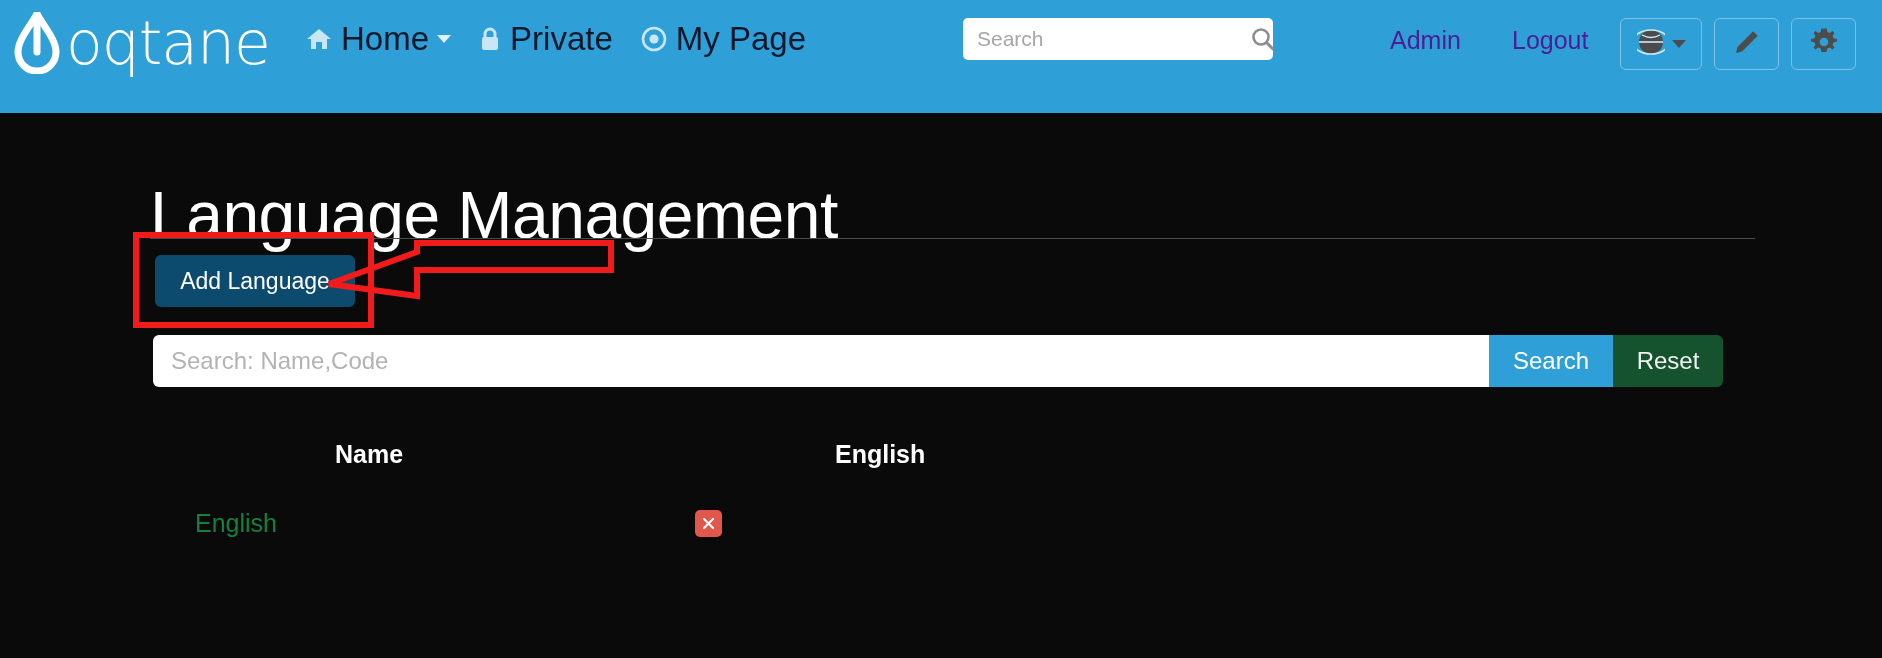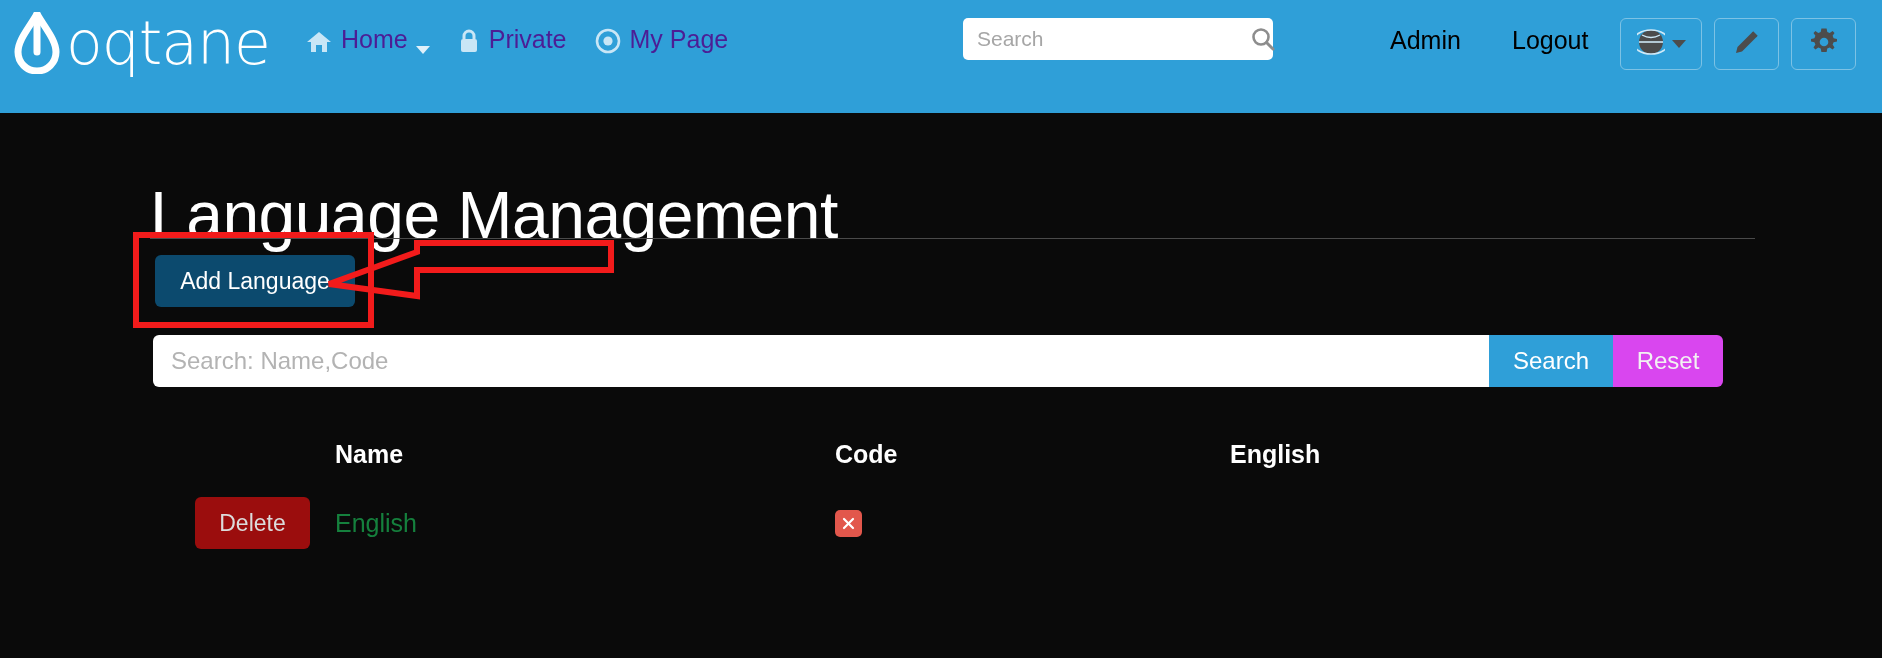--- a/index.html
+++ b/index.html
@@ -33,24 +33,24 @@
     line-height: 62px;
     font-family: "DejaVu Sans", sans-serif;
   }
 
   .nav {
     display: flex; align-items: center;
     margin-left: 36px; margin-top: 18px;
     height: 42px;
   }
   .nav-item {
-    display: flex; align-items: flex-end;
+    display: flex; align-items: center;
     margin-right: 28px;
-    color: #4c1d95;
-    font-size: 25px;
+    color: #0f172a;
+    font-size: 33px;
     cursor: pointer;
     white-space: nowrap;
   }
   .nav-item .nav-icon {
     display: inline-flex; align-items: center; justify-content: center;
     margin-right: 9px;
   }
   .caret {
     display: inline-block;
     width: 0; height: 0;
@@ -72,21 +72,21 @@
     flex: 1; border: none; outline: none;
     font-size: 21px; color: #555;
     font-family: "Liberation Sans", sans-serif;
     background: transparent;
   }
   .searchbox input::placeholder { color: #a6a6a6; }
   .search-ico { width: 26px; height: 26px; flex: 0 0 26px; }
 
   .header-link {
     position: absolute; top: 26px;
-    color: #000000; font-size: 25px; cursor: pointer;
+    color: #4c1d95; font-size: 25px; cursor: pointer;
   }
   #link-admin { left: 1390px; }
   #link-logout { left: 1512px; }
 
   .hbtn {
     position: absolute; top: 18px;
     height: 52px;
     border: 1px solid #7cc2e5;
     border-radius: 6px;
     display: flex; align-items: center; justify-content: center;
@@ -143,21 +143,21 @@
   }
   .search-row .srch-input::placeholder { color: #b3b3b3; }
   .btn-search {
     width: 124px;
     background: #2f9fd8; color: #fff;
     border: none; font-size: 24px; cursor: pointer;
     font-family: "Liberation Sans", sans-serif;
   }
   .btn-reset {
     width: 110px;
-    background: #d946ef; color: #f2f2f2;
+    background: #14532d; color: #f2f2f2;
     border: none; font-size: 24px; cursor: pointer;
     font-family: "Liberation Sans", sans-serif;
   }
 
   
   .tbl { position: absolute; left: 195px; top: 428px; width: 1560px; }
   .tbl-row { display: flex; align-items: center; }
   .col-action { width: 140px; flex: 0 0 140px; }
   .col-name   { width: 500px; flex: 0 0 500px; }
   .col-code   { width: 395px; flex: 0 0 395px; }
@@ -299,28 +299,24 @@
     <input class="srch-input" type="text" value="" placeholder="Search: Name,Code" style="">
     <button class="btn-search">Search</button>
     <button class="btn-reset">Reset</button>
   </div>
 
   <div class="tbl">
 
     <div class="tbl-row head-row">
       <div class="col-action th"></div>
       <div class="col-name th">Name</div>
-      <div class="col-code th">Code</div>
       <div class="col-default th">English</div>
     </div>
 
     <div class="tbl-row body-row">
-      <div class="col-action">
-        <button class="btn-delete">Delete</button>
-      </div>
       <div class="col-name td">English</div>
       <div class="col-default">
         <div class="x-badge">
           <svg width="17" height="17" viewBox="0 0 17 17">
             <line x1="4" y1="4" x2="13" y2="13" stroke="#ffffff" stroke-width="2.2" stroke-linecap="round"></line>
             <line x1="13" y1="4" x2="4" y2="13" stroke="#ffffff" stroke-width="2.2" stroke-linecap="round"></line>
           </svg>
         </div>
       </div>
     </div>

